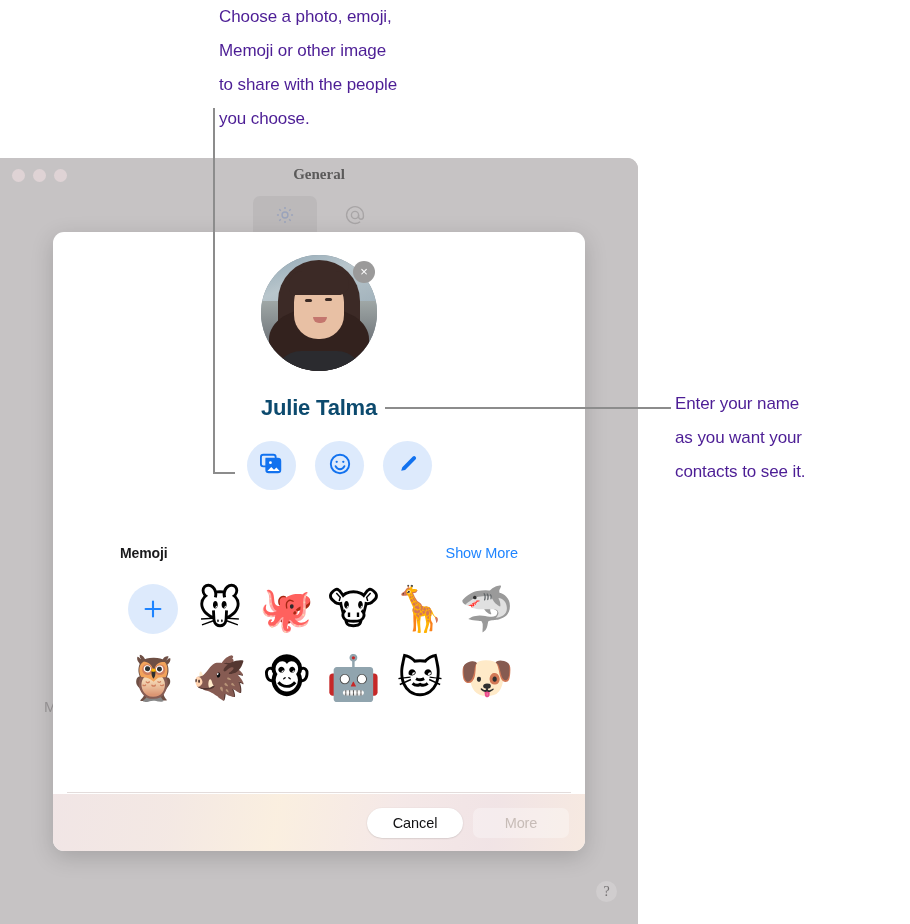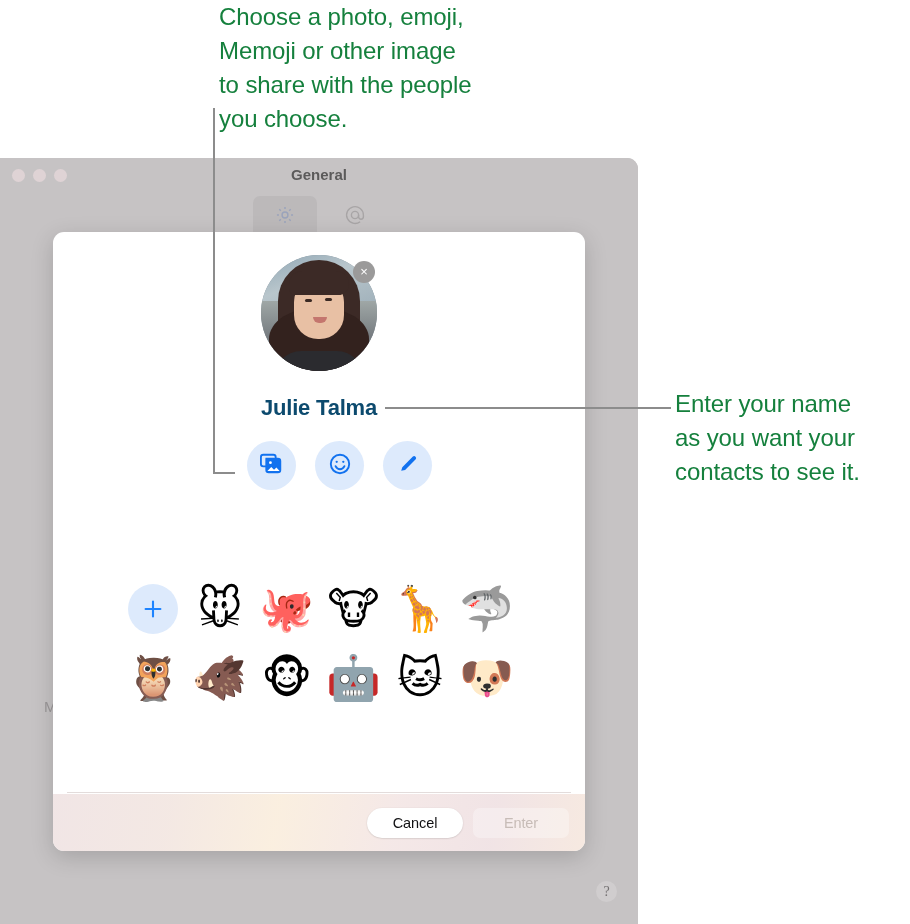--- a/index.html
+++ b/index.html
@@ -12,22 +12,22 @@
     height: 924px;
     position: relative;
     overflow: hidden;
     font-family: "Liberation Sans", sans-serif;
     -webkit-font-smoothing: antialiased;
   }
 
   
   .callout {
     position: absolute;
-    color: #15803d;
-    font-size: 24px;
+    color: #4c1d95;
+    font-size: 17px;
     line-height: 34px;
     letter-spacing: -0.1px;
     white-space: pre-line;
   }
   #callout-photo-text { left: 219px; top: 0px; width: 340px; }
   #callout-name-text  { left: 675px; top: 387px; width: 240px; }
 
   .leader {
     position: absolute;
     background: #8c8c8c;
@@ -45,20 +45,21 @@
     background: #c6c3c4;
     border-top-right-radius: 11px;
     overflow: hidden;
   }
   #bg-titlebar {
     position: absolute;
     left: 0; top: 0;
     width: 100%;
     height: 90px;
     background: #c6c3c4;
+    font-family: Liberation Serif, serif;
   }
   #traffic-lights {
     position: absolute;
     left: 12px; top: 11px;
     display: flex;
     gap: 8px;
   }
   .traffic-dot {
     width: 13px; height: 13px;
     border-radius: 50%;
@@ -432,20 +433,24 @@
     </div>
     <div class="action-btn">
       <span>
         <svg width="24" height="24" viewBox="0 0 24 24">
           <path d="M5.2 18.8l1.1-3.6L16.9 4.5a2 2 0 0 1 2.8 2.8L9.1 17.9z" fill="#1272ef"></path>
         </svg>
       </span>
     </div>
   </div>
 
+  <div class="section-head" id="memoji-head">
+    <span class="section-title">Memoji</span>
+    <span class="section-action">Show More</span>
+  </div>
 
   <div id="memoji-grid">
     <div class="memoji-cell">
       <span class="memoji-add">
         <svg width="22" height="22" viewBox="0 0 22 22" stroke="#1e84ff" stroke-width="2.1" stroke-linecap="round">
           <path d="M11 3.6v14.8M3.6 11h14.8"></path>
         </svg>
       </span>
     </div>
     <div class="memoji-cell">🐭</div>
@@ -459,21 +464,21 @@
     <div class="memoji-cell">🤖</div>
     <div class="memoji-cell">🐱</div>
     <div class="memoji-cell">🐶</div>
   </div>
 
 
   <div id="sheet-divider"></div>
 
   <div id="sheet-footer">
     <div class="footer-btn" id="btn-cancel">Cancel</div>
-    <div class="footer-btn" id="btn-done">Enter</div>
+    <div class="footer-btn" id="btn-done">More</div>
   </div>
 </div>
 
 <div class="leader leader-v" style="left:213px; top:108px; height:365px;"></div>
 <div class="leader leader-h" style="left:213px; top:472px; width:22px;"></div>
 <div class="leader leader-h" style="left:385px; top:407px; width:286px;"></div>
 
 <div class="callout" id="callout-photo-text">Choose a photo, emoji,
 Memoji or other image
 to share with the people

